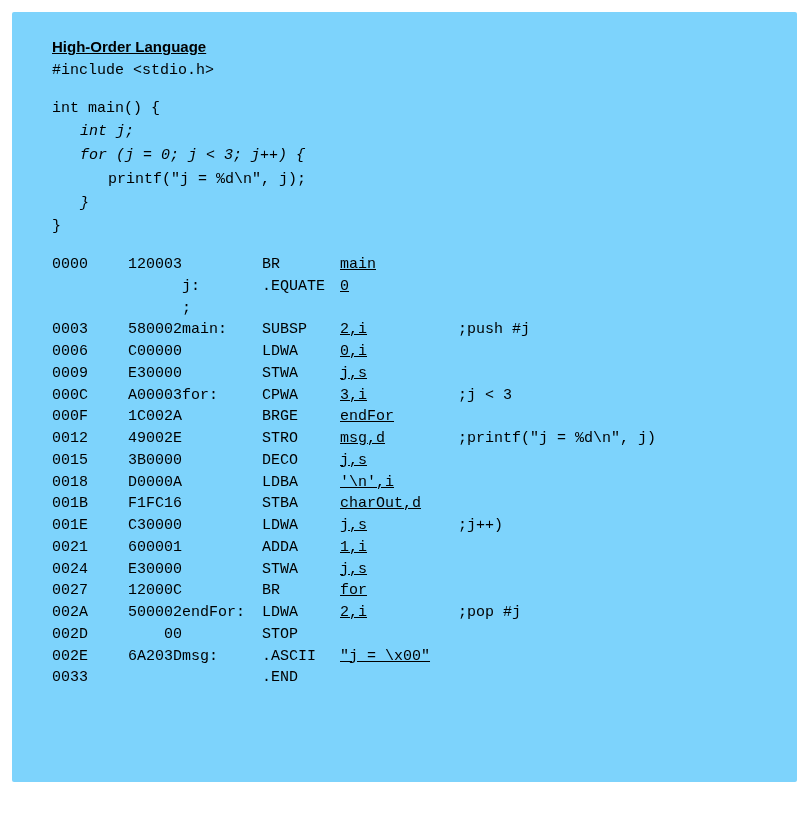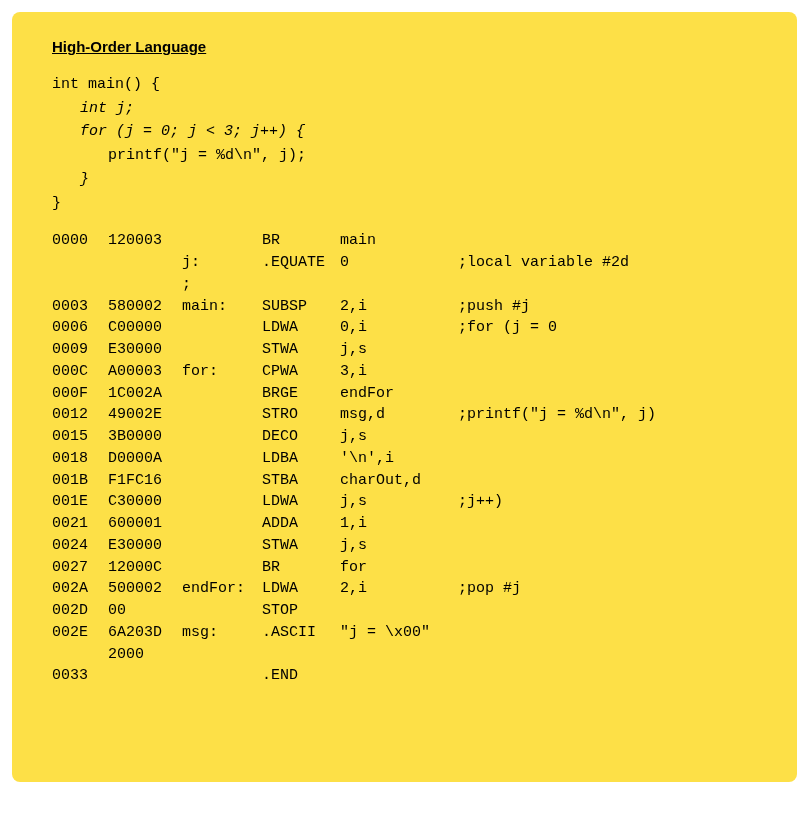--- a/index.html
+++ b/index.html
@@ -9,26 +9,26 @@
   body {
     width: 809px;
     height: 831px;
     background: #fff;
     font-family: "Courier New", Courier, monospace;
     font-size: 15px;
     line-height: 1.45;
     color: #000;
   }
   .page {
-    background: #fde047;
+    background: #7dd3fc;
     margin: 12px;
     padding: 18px 18px 18px 40px;
     min-height: 770px;
     box-sizing: border-box;
-    border-radius: 8px;
+    border-radius: 2px;
   }
   .heading {
     font-family: Arial, Helvetica, sans-serif;
     font-weight: bold;
     text-decoration: underline;
     margin: 6px 0 2px 0;
   }
   .para {
     margin: 0 0 2px 0;
   }
@@ -37,32 +37,33 @@
   }
   
   .i1 { padding-left: 28px; font-style: italic; }
   .i2 { padding-left: 56px; }
   
   .asm-row {
     display: flex;
     white-space: pre;
   }
   .c-addr { width: 56px;  flex: 0 0 56px; }
-  .c-code { width: 74px;  flex: 0 0 74px; }
+  .c-code { width: 74px;  flex: 0 0 74px; text-align: right; }
   .c-lbl  { width: 80px;  flex: 0 0 80px; }
   .c-mne  { width: 78px;  flex: 0 0 78px; }
-  .c-opd  { width: 118px; flex: 0 0 118px; }
+  .c-opd  { width: 118px; flex: 0 0 118px; text-decoration: underline; }
   .c-cmt  { flex: 1 1 auto; }
 </style>
 </head>
 <body>
 
 <div class="page">
 
   <div class="heading">High-Order Language</div>
+  <div class="para">#include &lt;stdio.h&gt;</div>
   <div class="blank"></div>
   <div class="para">int main() {</div>
   <div class="para i1">int j;</div>
   <div class="para i1">for (j = 0; j &lt; 3; j++) {</div>
   <div class="para i2">printf("j = %d\n", j);</div>
   <div class="para i1">}</div>
   <div class="para">}</div>
 
   <div class="blank"></div>
 
@@ -76,21 +77,20 @@
       <span class="c-mne">BR</span>
       <span class="c-opd">main</span>
       <span class="c-cmt"></span>
     </div>
     <div class="asm-row">
       <span class="c-addr"></span>
       <span class="c-code"></span>
       <span class="c-lbl">j:</span>
       <span class="c-mne">.EQUATE</span>
       <span class="c-opd">0</span>
-      <span class="c-cmt">;local variable #2d</span>
     </div>
     <div class="asm-row">
       <span class="c-addr"></span>
       <span class="c-code"></span>
       <span class="c-lbl">;</span>
       <span class="c-mne"></span>
       <span class="c-opd"></span>
       <span class="c-cmt"></span>
     </div>
     <div class="asm-row">
@@ -100,36 +100,36 @@
       <span class="c-mne">SUBSP</span>
       <span class="c-opd">2,i</span>
       <span class="c-cmt">;push #j</span>
     </div>
     <div class="asm-row">
       <span class="c-addr">0006</span>
       <span class="c-code">C00000</span>
       <span class="c-lbl"></span>
       <span class="c-mne">LDWA</span>
       <span class="c-opd">0,i</span>
-      <span class="c-cmt">;for (j = 0</span>
     </div>
     <div class="asm-row">
       <span class="c-addr">0009</span>
       <span class="c-code">E30000</span>
       <span class="c-lbl"></span>
       <span class="c-mne">STWA</span>
       <span class="c-opd">j,s</span>
       <span class="c-cmt"></span>
     </div>
     <div class="asm-row">
       <span class="c-addr">000C</span>
       <span class="c-code">A00003</span>
       <span class="c-lbl">for:</span>
       <span class="c-mne">CPWA</span>
       <span class="c-opd">3,i</span>
+      <span class="c-cmt">;j &lt; 3</span>
     </div>
     <div class="asm-row">
       <span class="c-addr">000F</span>
       <span class="c-code">1C002A</span>
       <span class="c-lbl"></span>
       <span class="c-mne">BRGE</span>
       <span class="c-opd">endFor</span>
       <span class="c-cmt"></span>
     </div>
     <div class="asm-row">
@@ -214,28 +214,20 @@
     </div>
     <div class="asm-row">
       <span class="c-addr">002E</span>
       <span class="c-code">6A203D</span>
       <span class="c-lbl">msg:</span>
       <span class="c-mne">.ASCII</span>
       <span class="c-opd">"j = \x00"</span>
       <span class="c-cmt"></span>
     </div>
     <div class="asm-row">
-      <span class="c-addr"></span>
-      <span class="c-code">2000</span>
-      <span class="c-lbl"></span>
-      <span class="c-mne"></span>
-      <span class="c-opd"></span>
-      <span class="c-cmt"></span>
-    </div>
-    <div class="asm-row">
       <span class="c-addr">0033</span>
       <span class="c-code"></span>
       <span class="c-lbl"></span>
       <span class="c-mne">.END</span>
       <span class="c-opd"></span>
       <span class="c-cmt"></span>
     </div>
   </div>
 
 </div>

